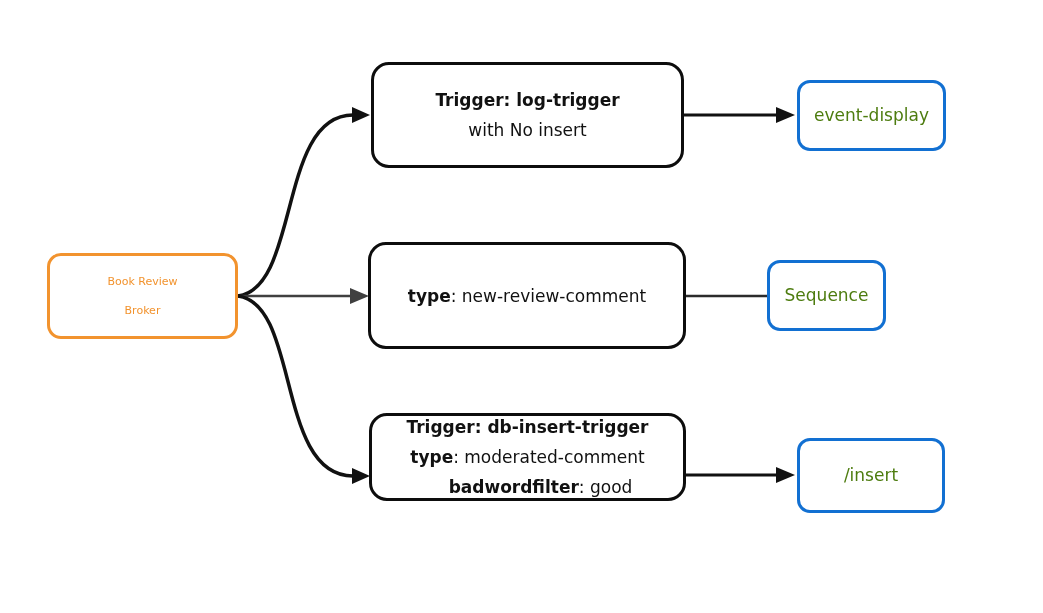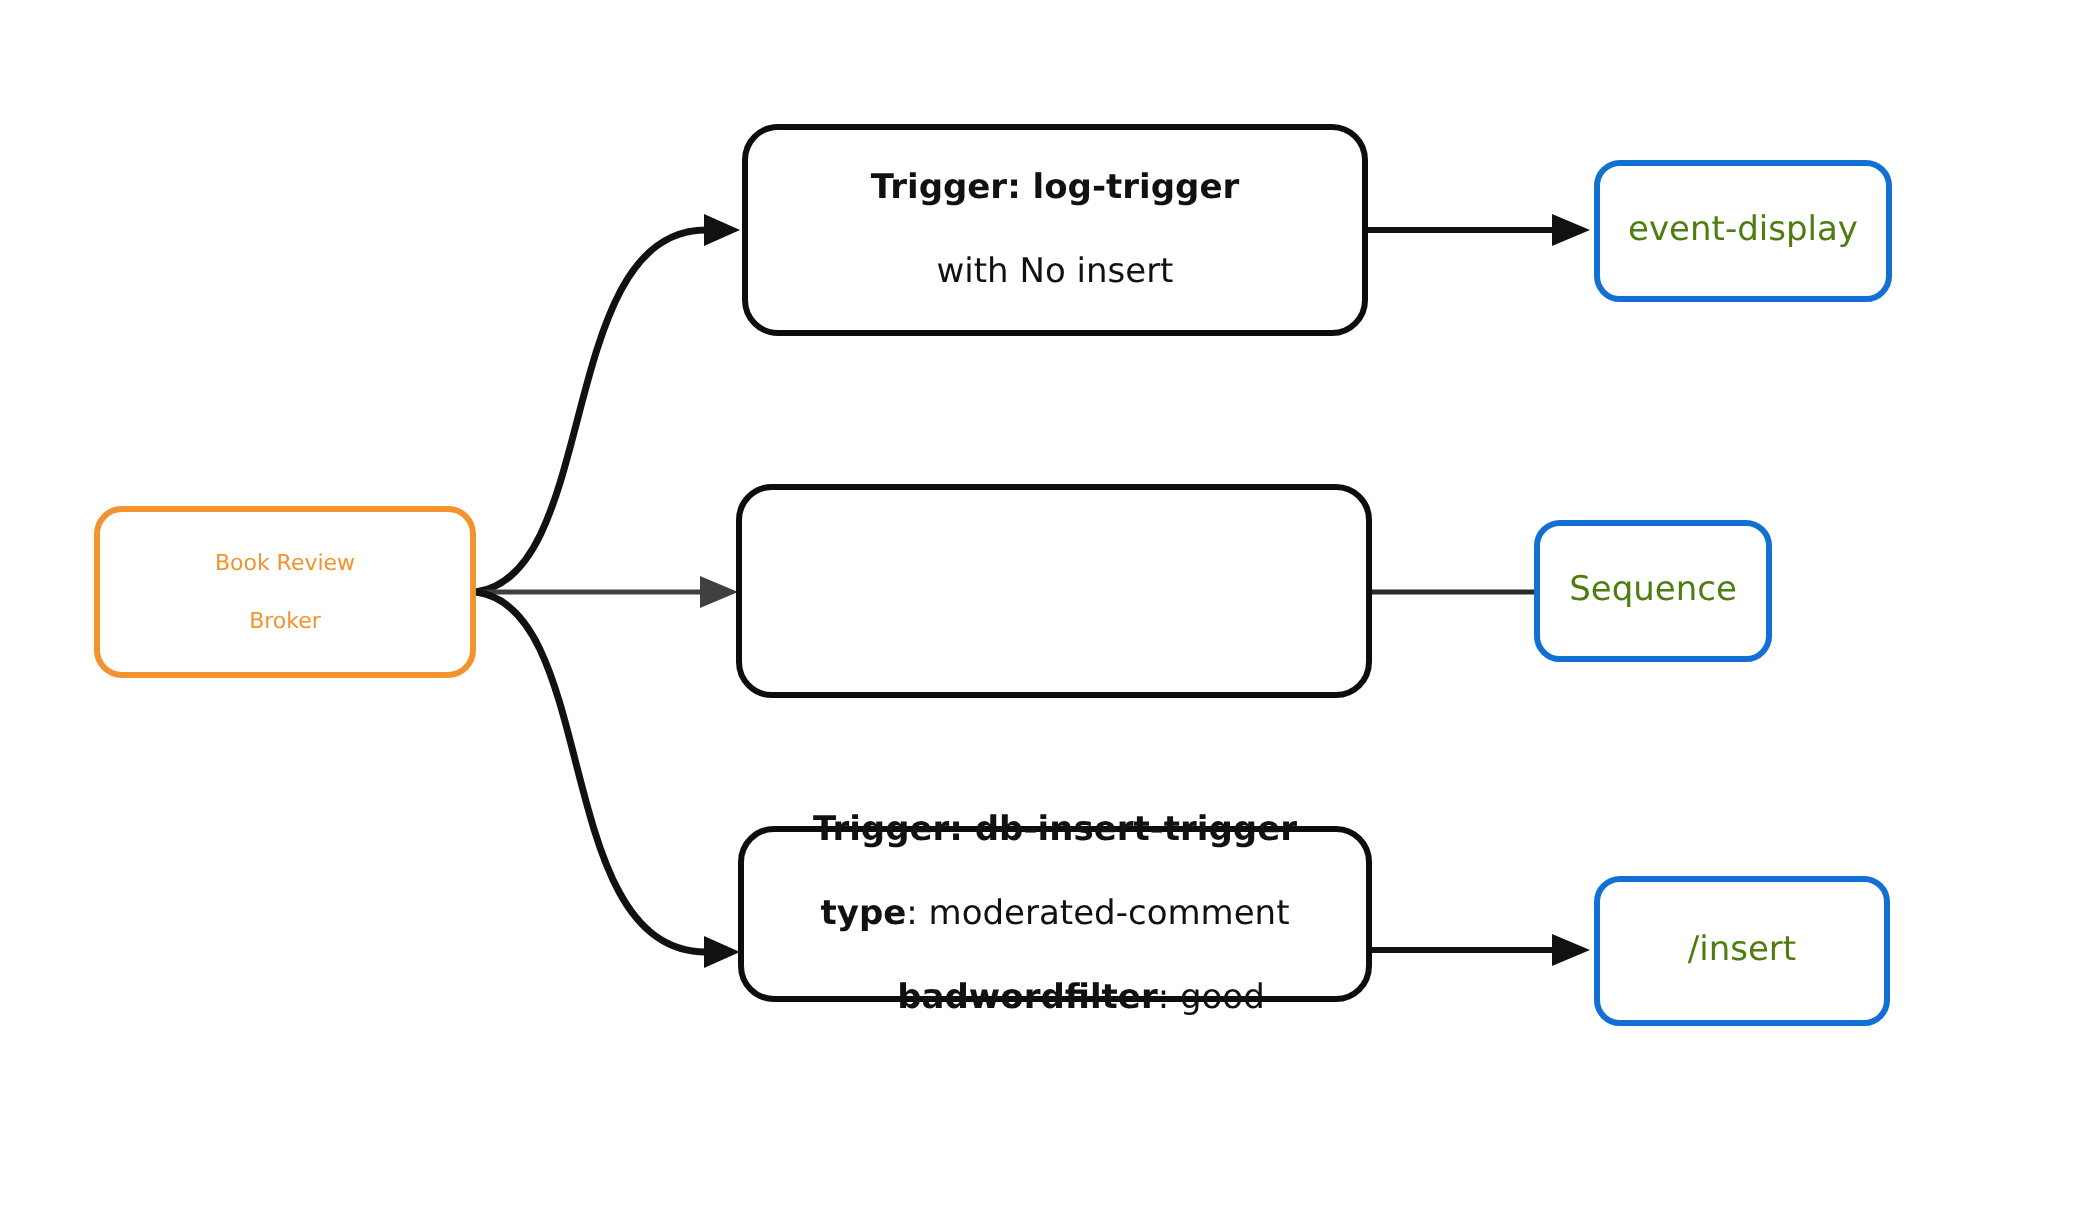--- a/index.html
+++ b/index.html
@@ -38,21 +38,20 @@
     color: #F2932E;
     font-size: 11px;
     line-height: 29px;
   }
   .trigger-node {
     border: 3px solid #0d0d0d;
     border-radius: 18px;
     color: #111111;
     font-size: 17px;
     line-height: 30px;
-    gap: 12px;
   }
   .trigger-node-1 { left: 371px; top: 62px;  width: 313px; height: 106px; }
   .trigger-node-2 { left: 368px; top: 242px; width: 318px; height: 107px; }
   .trigger-node-3 { left: 369px; top: 413px; width: 317px; height: 88px; }
   .trigger-title { font-weight: bold; }
   .bold { font-weight: bold; }
   .shift-right { transform: translateX(13px); text-align: center; }
   .sink-node {
     border: 3px solid #1270D2;
     border-radius: 13px;
@@ -95,20 +94,23 @@
     <div>Book Review</div>
     <div>Broker</div>
   </div>
 
   <div class="node trigger-node trigger-node-1">
     <div class="trigger-title">Trigger: log-trigger</div>
     <div>with No insert</div>
   </div>
 
   <div class="node trigger-node trigger-node-2">
+    <div>
+      <span class="bold">type</span><span>: new-review-comment</span>
+    </div>
   </div>
 
   <div class="node trigger-node trigger-node-3">
     <div class="trigger-title">Trigger: db-insert-trigger</div>
     <div>
       <span class="bold">type</span><span>: moderated-comment</span>
     </div>
     <div class="shift-right">
       <span class="bold">badwordfilter</span><span>: good</span>
     </div>

